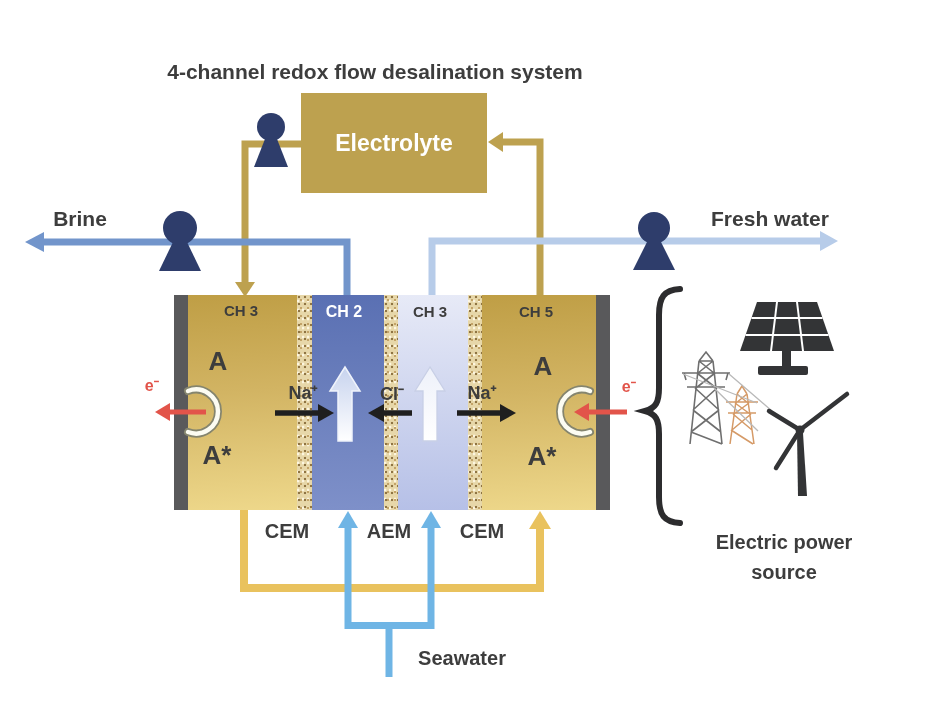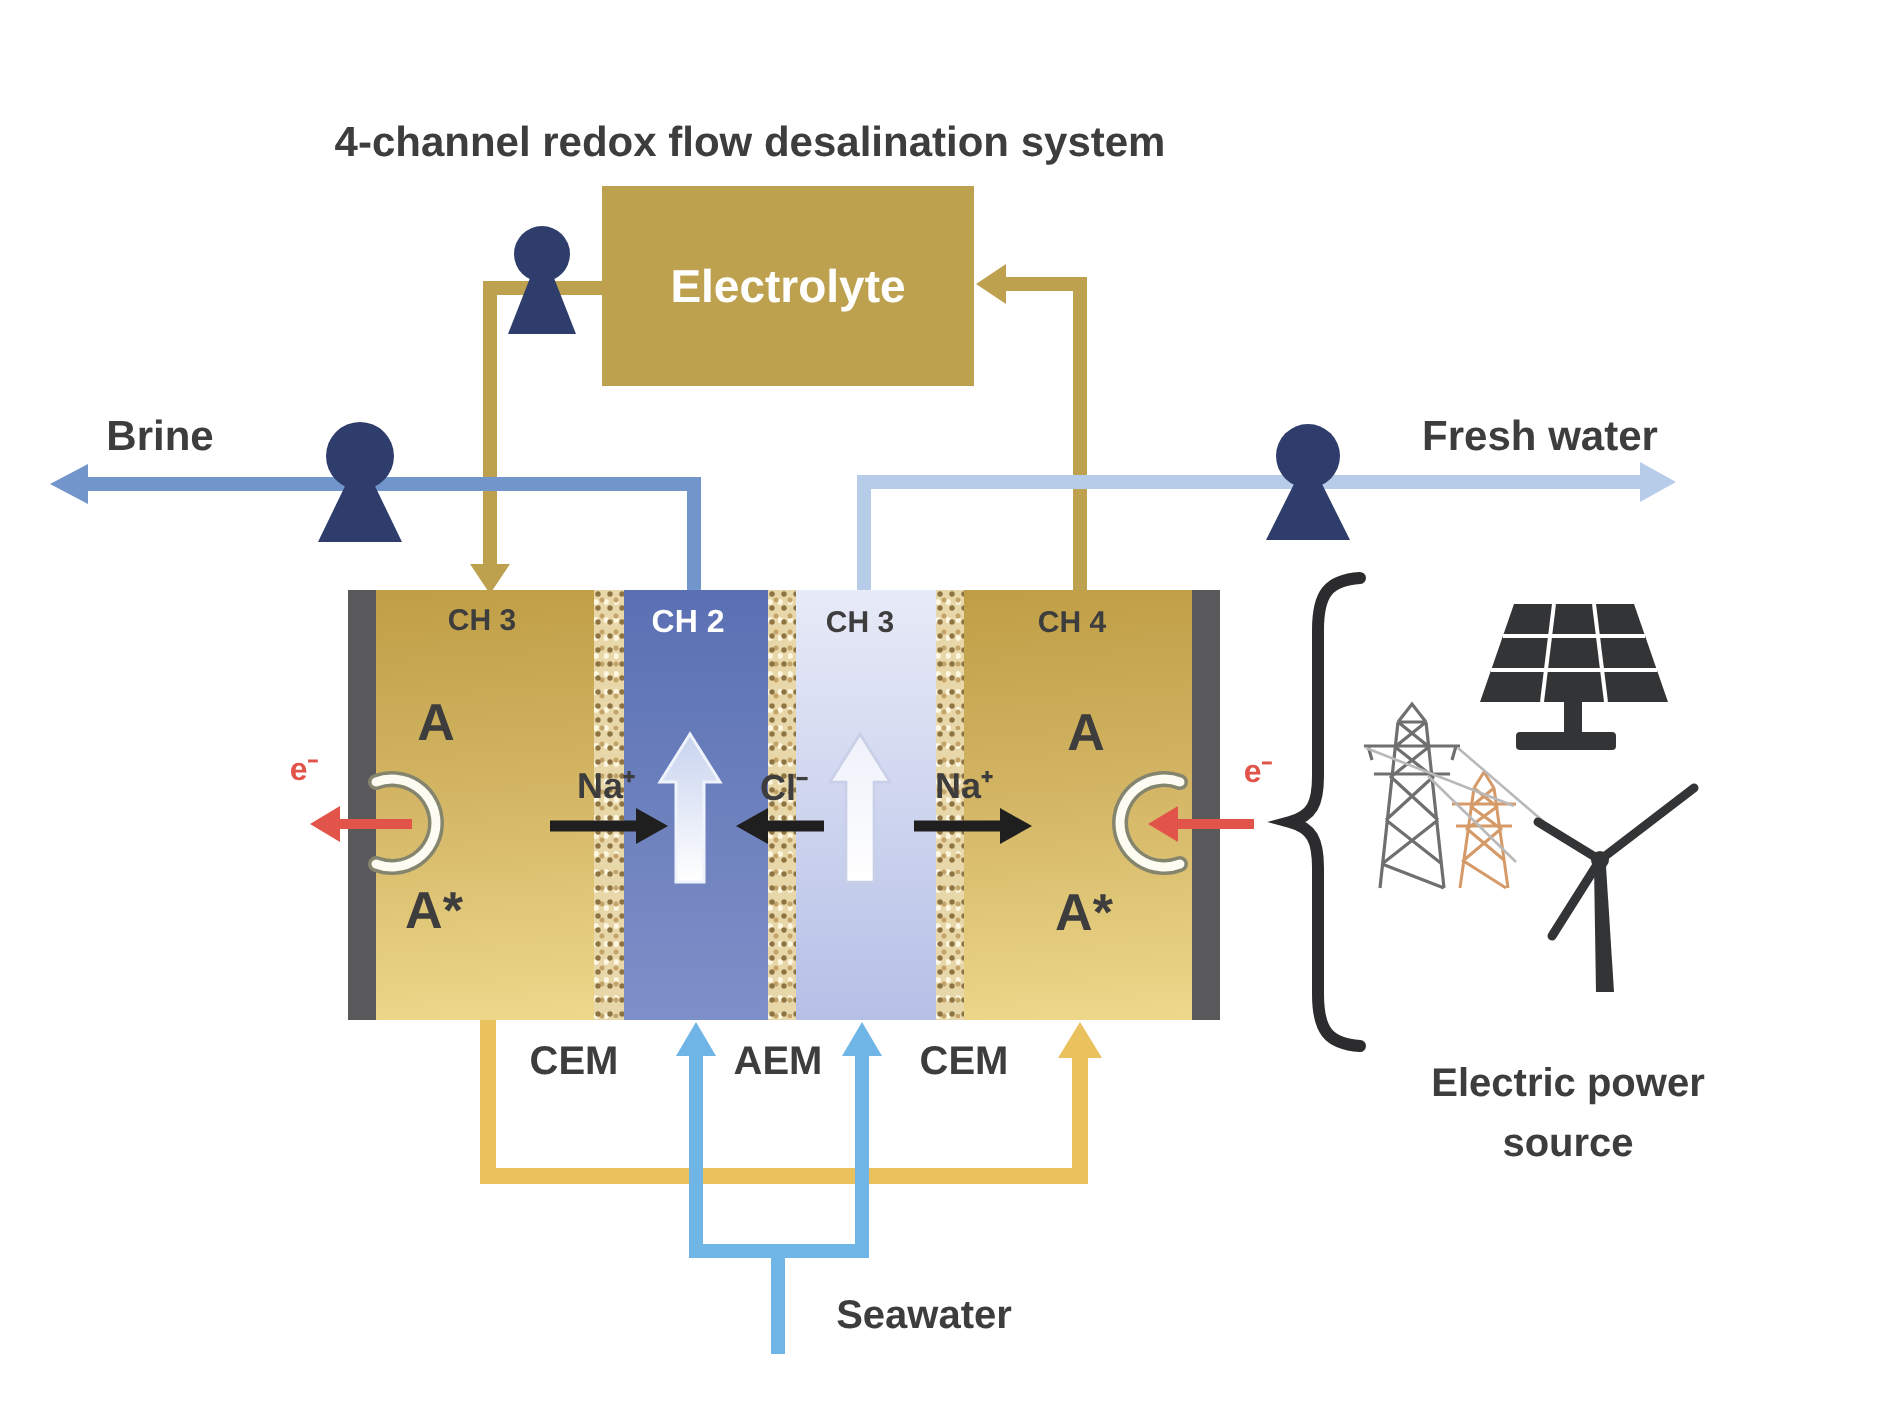--- a/index.html
+++ b/index.html
@@ -194,21 +194,21 @@
   <div class="lbl" style="left:75px;top:60px;width:600px;font-size:21px;">4-channel redox flow desalination system</div>
   <div class="lbl white" style="left:301px;top:130px;width:186px;font-size:23px;">Electrolyte</div>
 
   <div class="lbl" style="left:30px;top:207px;width:100px;font-size:21px;text-align:center;">Brine</div>
   <div class="lbl" style="left:690px;top:207px;width:160px;font-size:21px;">Fresh water</div>
   <div class="lbl" style="left:402px;top:647px;width:120px;font-size:20px;">Seawater</div>
 
   <div class="lbl" style="left:201px;top:302px;width:80px;font-size:15px;">CH 3</div>
   <div class="lbl white" style="left:304px;top:303px;width:80px;font-size:16px;">CH 2</div>
   <div class="lbl" style="left:390px;top:303px;width:80px;font-size:15px;text-align:center;">CH 3</div>
-  <div class="lbl" style="left:496px;top:303px;width:80px;font-size:15px;">CH 4</div>
+  <div class="lbl" style="left:496px;top:303px;width:80px;font-size:15px;">CH 5</div>
 
   <div class="lbl" style="left:188px;top:347px;width:60px;font-size:26px;">A</div>
   <div class="lbl" style="left:187px;top:441px;width:60px;font-size:26px;">A*</div>
   <div class="lbl" style="left:513px;top:352px;width:60px;font-size:26px;">A</div>
   <div class="lbl" style="left:512px;top:442px;width:60px;font-size:26px;">A*</div>
 
   <div class="lbl red" style="left:127px;top:377px;width:50px;font-size:16px;">e⁻</div>
   <div class="lbl red" style="left:604px;top:378px;width:50px;font-size:16px;">e⁻</div>
 
   <div class="lbl" style="left:273px;top:383px;width:60px;font-size:18px;">Na⁺</div>

